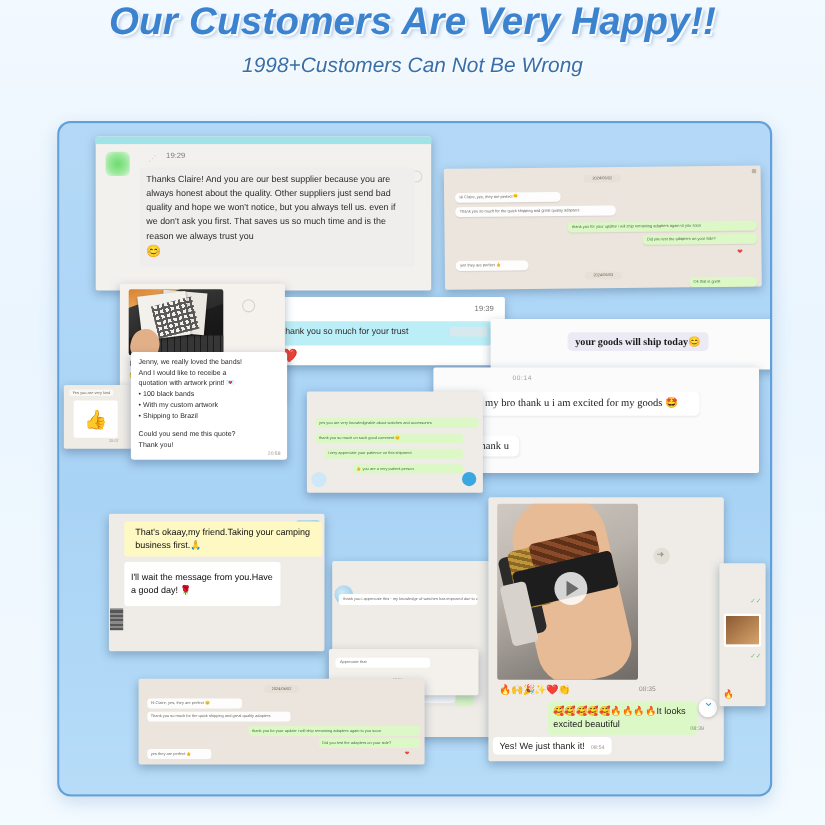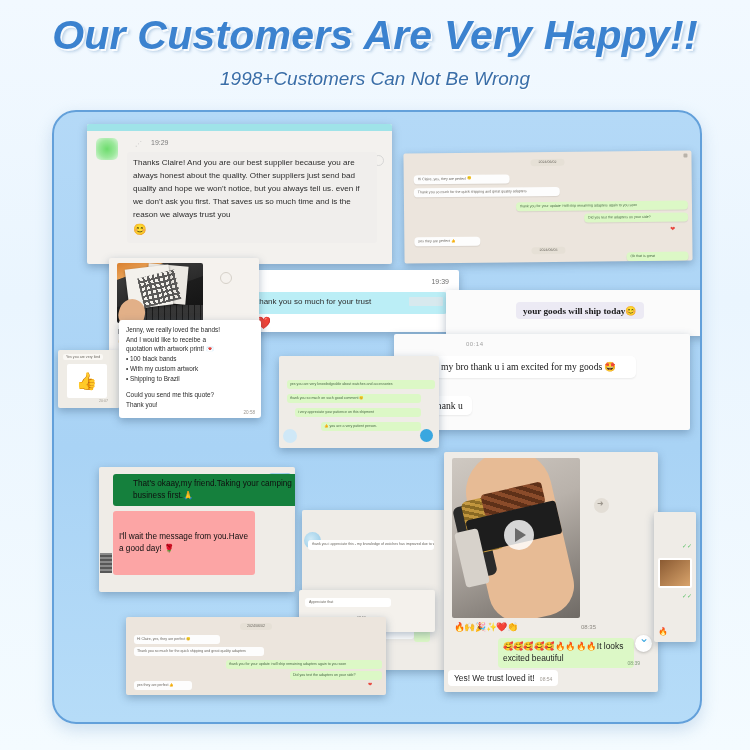--- a/index.html
+++ b/index.html
@@ -5,37 +5,37 @@
   html,body{margin:0;padding:0;}
   body{
     width:750px;height:750px;overflow:hidden;
     background:linear-gradient(180deg,#f2f9ff 0%,#eaf5fe 40%,#f4fbff 100%);
     font-family:"Liberation Sans",sans-serif;
     position:relative;
   }
   
   .header{position:absolute;left:0;top:0;width:750px;text-align:center;}
   .title{
-    margin:0;padding-top:12px;
-    font-size:41px;font-weight:bold;font-style:italic;
+    margin:0;
+    font-size:35px;font-weight:bold;font-style:italic;
     color:#3b82cf;letter-spacing:.2px;
     text-shadow:1.5px 1.5px 0 rgba(255,255,255,.9), 3px 3px 3px rgba(120,160,200,.45);
     font-family:"Liberation Sans",sans-serif;
   }
   .subtitle{
     margin:0;padding-top:9px;
     font-size:19px;font-style:italic;color:#3a6ea8;
     font-family:"Liberation Sans",sans-serif;
     text-shadow:1px 1px 0 rgba(255,255,255,.8);
   }
   
   .panel{
     position:absolute;left:52px;top:110px;width:646px;height:610px;
     background:linear-gradient(180deg,#b4d9f7 0%,#a9d3f5 55%,#b6dcf8 100%);
-    border:2px solid #63a0da;border-radius:24px;
+    border:2px solid #63a0da;border-radius:12px;
     box-shadow:0 6px 16px rgba(120,165,205,.32);
     overflow:hidden;
   }
   
   .card{position:absolute;background:#efece7;box-shadow:0 3px 9px rgba(40,70,100,.35);overflow:hidden;}
   .card.white{background:#ffffff;}
   .microtxt{font-size:3.6px;color:#6a665f;white-space:nowrap;overflow:hidden;line-height:1.5;}
   .microtxt.g{color:#4b6b47;}
 
   
@@ -166,24 +166,24 @@
   #card-watch .ts2{position:absolute;right:18px;top:208px;font-size:5px;color:#7f9a78;}
   #card-watch .wb{position:absolute;left:4px;top:218px;background:#ffffff;border-radius:4px;
      padding:3px 6px;font-size:8.4px;color:#1d1d1d;}
   #card-watch .ts3{font-size:5px;color:#a09b94;margin-left:3px;}
   #card-watch .scrollbtn{position:absolute;right:6px;bottom:40px;width:17px;height:17px;border-radius:50%;
      background:#ffffff;box-shadow:0 1px 3px rgba(0,0,0,.22);}
   #card-watch .scrollbtn::after{content:"⌄";position:absolute;left:4px;top:-4px;font-size:12px;color:#3aa7e0;}
 
   
   #card-camp{left:45px;top:355px;width:196px;height:125px;background:#efece7;border-radius:2px;}
-  #card-camp .g1{position:absolute;left:14px;top:7px;width:160px;background:#15803d;border-radius:3px;
-     padding:4px 20px;font-size:8.2px;line-height:1.45;color:#0f0f0f;font-weight:500;}
-  #card-camp .g2{position:absolute;left:14px;top:44px;width:130px;background:#fca5a5;border-radius:3px;
-     padding:20px 6px;font-size:8.2px;line-height:1.45;color:#0f0f0f;font-weight:500;}
+  #card-camp .g1{position:absolute;left:14px;top:7px;width:160px;background:#fef9c3;border-radius:3px;
+     padding:4px 10px;font-size:8.2px;line-height:1.45;color:#0f0f0f;font-weight:500;}
+  #card-camp .g2{position:absolute;left:14px;top:44px;width:130px;background:#ffffff;border-radius:3px;
+     padding:8px 6px;font-size:8.2px;line-height:1.45;color:#0f0f0f;font-weight:500;}
   #card-camp .w1{position:absolute;left:22px;top:88px;width:140px;background:#ffffff;border-radius:3px;
      padding:4px 6px;font-size:8.2px;line-height:1.45;color:#0f0f0f;}
   #card-camp .sticker{position:absolute;right:4px;top:6px;width:22px;height:22px;border-radius:3px;
      background:radial-gradient(circle at 40% 40%,#bfe6f5,#6fb7dd);opacity:.9;}
   #card-camp .ava{position:absolute;left:1px;top:86px;width:12px;height:20px;
      background:repeating-linear-gradient(0deg,#575757 0 2px,#8a8a8a 2px 4px);}
 
   
   #card-mid1{left:225px;top:244px;width:160px;height:92px;background:#efece7;border-radius:2px;}
   #card-mid1 .ava{position:absolute;left:4px;bottom:5px;width:14px;height:14px;border-radius:50%;
@@ -353,21 +353,21 @@
       <div class="band"></div>
       <div class="strip"></div>
       <div class="play"></div>
     </div>
     <div class="reply"></div>
     <div class="emr">🔥🙌🎉✨❤️👏</div>
     <div class="ts1">08:35</div>
     <div class="gb">🥰🥰🥰🥰🥰🔥🔥🔥🔥It looks excited beautiful</div>
     <div class="ts2">08:39</div>
     <div class="wb">
-      <span>Yes! We trust loved it!</span>
+      <span>Yes! We just thank it!</span>
       <span class="ts3">08:54</span>
     </div>
     <div class="scrollbtn"></div>
   </div>
 
   <div class="card" id="card-edge">
     <div class="tick" style="top:30px;">✓✓</div>
     <div class="ph"></div>
     <div class="tick" style="top:80px;">✓✓</div>
     <div class="em">🔥</div>

